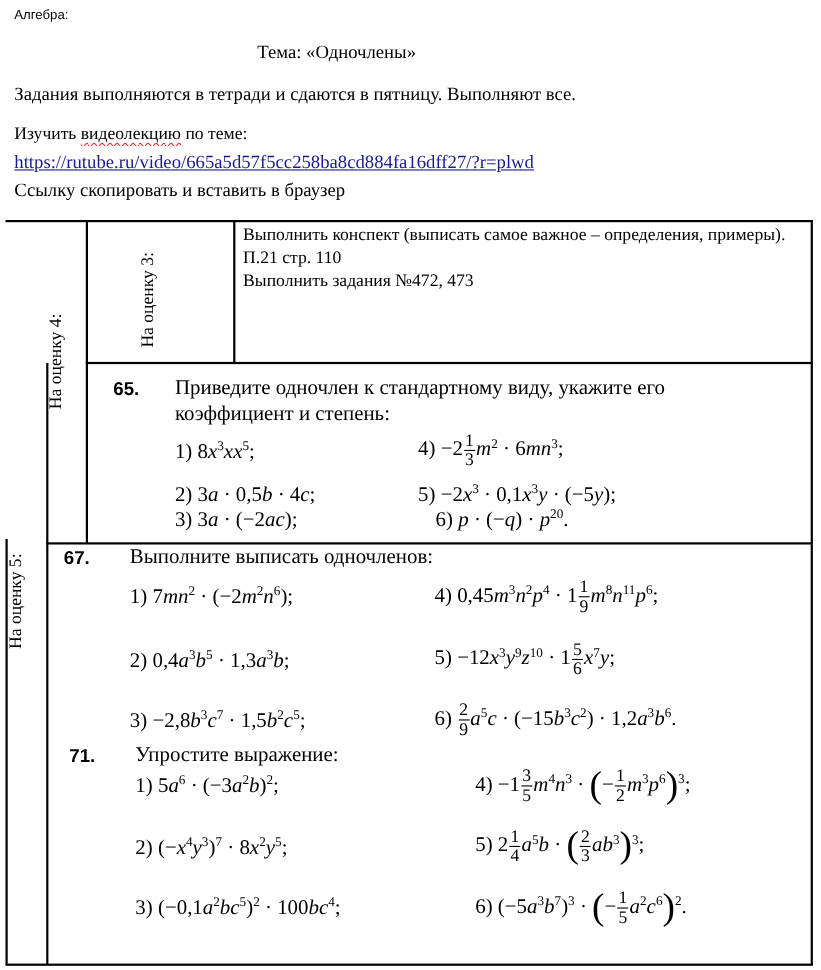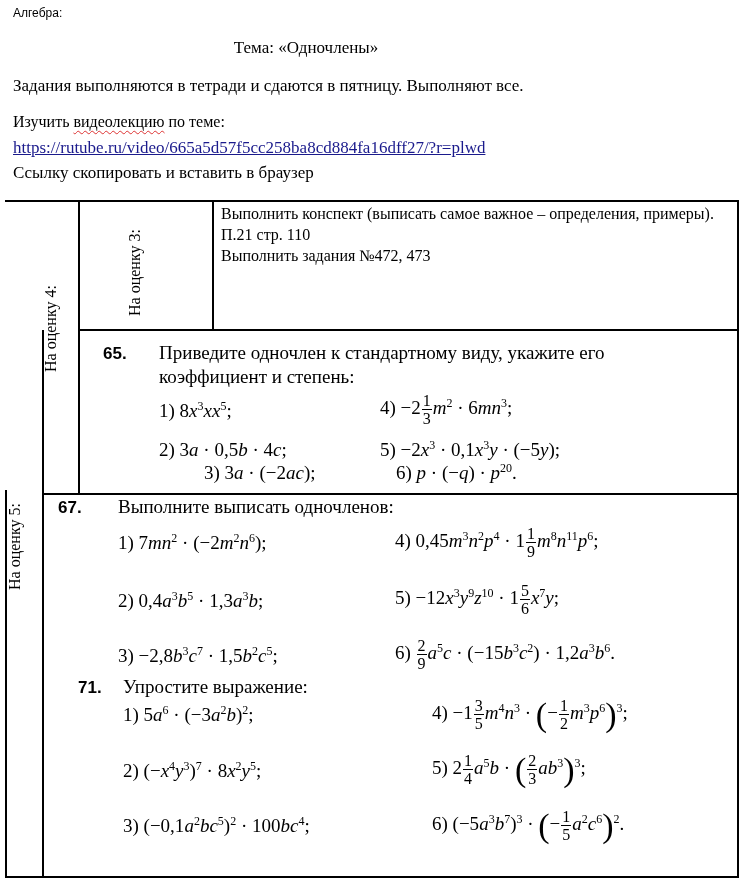--- a/index.html
+++ b/index.html
@@ -66,21 +66,21 @@
 <div class="abs txt" style="left:159px; top:342px;">Приведите одночлен к стандартному виду, укажите его</div>
 <div class="abs txt" style="left:159px; top:366px;">коэффициент и степень:</div>
 
 <div class="abs m" style="left:159px; top:400px;">1) 8<i>x</i><sup>3</sup><i>xx</i><sup>5</sup>;</div>
 <div class="abs m" style="left:380px; top:392px;">4) −2<span class="frac">
       <span class="n">1</span>
       <span>3</span>
     </span><i>m</i><sup>2</sup> · 6<i>mn</i><sup>3</sup>;</div>
 <div class="abs m" style="left:159px; top:439px;">2) 3<i>a</i> · 0,5<i>b</i> · 4<i>c</i>;</div>
 <div class="abs m" style="left:380px; top:439px;">5) −2<i>x</i><sup>3</sup> · 0,1<i>x</i><sup>3</sup><i>y</i> · (−5<i>y</i>);</div>
-<div class="abs m" style="left:159px; top:462px;margin-left:45px;">3) 3<i>a</i> · (−2<i>ac</i>);</div>
+<div class="abs m" style="left:159px; top:462px;">3) 3<i>a</i> · (−2<i>ac</i>);</div>
 <div class="abs m" style="left:380px; top:462px;margin-left:16px;">6) <i>p</i> · (−<i>q</i>) · <i>p</i><sup>20</sup>.</div>
 
 <div class="abs num" style="left:58px; top:498px;">67.</div>
 <div class="abs txt" style="left:118px; top:496px;">Выполните выписать одночленов:</div>
 
 <div class="abs m" style="left:118px; top:532px;">1) 7<i>mn</i><sup>2</sup> · (−2<i>m</i><sup>2</sup><i>n</i><sup>6</sup>);</div>
 <div class="abs m" style="left:395px; top:525px;">4) 0,45<i>m</i><sup>3</sup><i>n</i><sup>2</sup><i>p</i><sup>4</sup> · 1<span class="frac">
       <span class="n">1</span>
       <span>9</span>
     </span><i>m</i><sup>8</sup><i>n</i><sup>11</sup><i>p</i><sup>6</sup>;</div>
@@ -88,21 +88,21 @@
 <div class="abs m" style="left:395px; top:582px;">5) −12<i>x</i><sup>3</sup><i>y</i><sup>9</sup><i>z</i><sup>10</sup> · 1<span class="frac">
       <span class="n">5</span>
       <span>6</span>
     </span><i>x</i><sup>7</sup><i>y</i>;</div>
 <div class="abs m" style="left:118px; top:645px;">3) −2,8<i>b</i><sup>3</sup><i>c</i><sup>7</sup> · 1,5<i>b</i><sup>2</sup><i>c</i><sup>5</sup>;</div>
 <div class="abs m" style="left:395px; top:637px;">6) <span class="frac">
       <span class="n">2</span>
       <span>9</span>
     </span><i>a</i><sup>5</sup><i>c</i> · (−15<i>b</i><sup>3</sup><i>c</i><sup>2</sup>) · 1,2<i>a</i><sup>3</sup><i>b</i><sup>6</sup>.</div>
 
-<div class="abs num" style="left:63px; top:678px;margin-left:15px;">71.</div>
+<div class="abs num" style="left:63px; top:678px;">71.</div>
 <div class="abs txt" style="left:123px; top:676px;">Упростите выражение:</div>
 
 <div class="abs m" style="left:123px; top:704px;">1) 5<i>a</i><sup>6</sup> · (−3<i>a</i><sup>2</sup><i>b</i>)<sup>2</sup>;</div>
 <div class="abs m" style="left:432px; top:697px;">4) −1<span class="frac">
       <span class="n">3</span>
       <span>5</span>
     </span><i>m</i><sup>4</sup><i>n</i><sup>3</sup> · <span class="paren">(</span>−<span class="frac">
       <span class="n">1</span>
       <span>2</span>
     </span><i>m</i><sup>3</sup><i>p</i><sup>6</sup><span class="paren">)</span><sup>3</sup>;</div>

